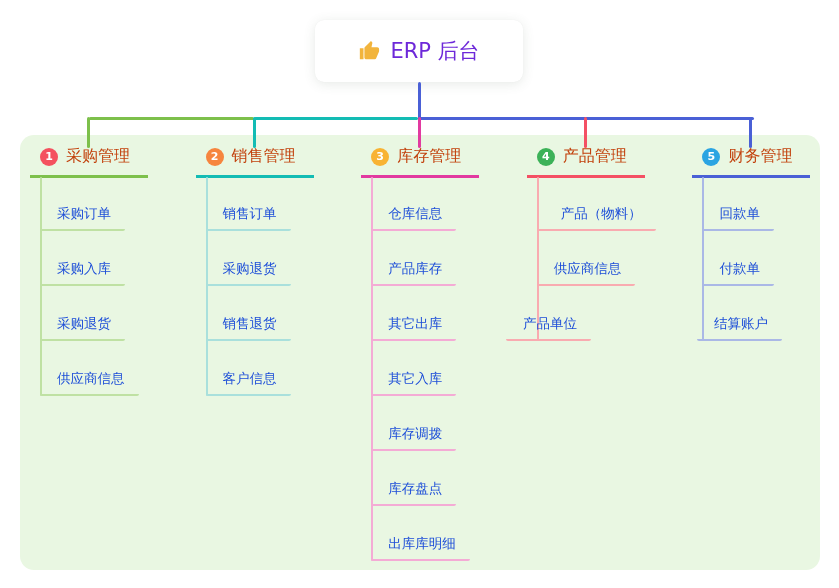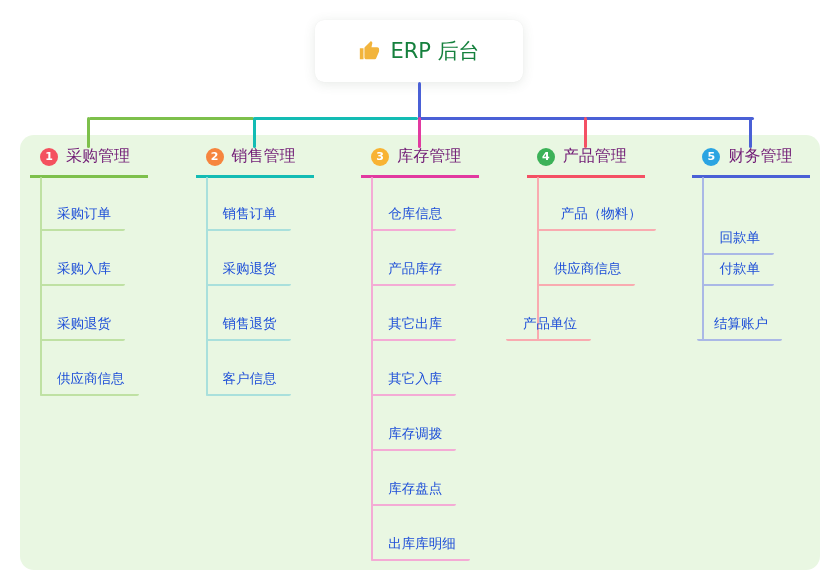--- a/index.html
+++ b/index.html
@@ -7,32 +7,32 @@
   body { font-family:"DejaVu Sans","Liberation Sans",sans-serif; }
   .canvas { position:relative; width:839px; height:588px; background:#ffffff; overflow:hidden; }
 
   .panel { position:absolute; left:20px; top:135px; width:800px; height:435px;
            background:#e9f7e2; border-radius:14px; }
 
   .root-card { position:absolute; left:315px; top:20px; width:208px; height:62px;
                background:#ffffff; border-radius:9px;
                box-shadow:0 2px 12px rgba(70,90,70,.13), 0 0 1px rgba(0,0,0,.06);
                display:flex; align-items:center; justify-content:center; gap:10px;
-               font-size:21px; color:#15803d; cursor:pointer; }
+               font-size:21px; color:#6d28d9; cursor:pointer; }
   .root-card .thumb { display:flex; align-items:center; }
 
   .line { position:absolute; border-radius:2px; }
 
   .branch-title { position:absolute; width:118px; padding:0 0 8px 10px;
                   display:flex; align-items:center; gap:8px;
                   border-bottom:3px solid; cursor:pointer; }
   .branch-title .badge { width:18px; height:18px; border-radius:50%; flex:0 0 18px;
                   color:#fff; font-size:11px; font-weight:bold;
                   display:flex; align-items:center; justify-content:center; }
-  .branch-title .t-label { font-size:16px; font-weight:500; color:#701a75; white-space:nowrap; }
+  .branch-title .t-label { font-size:16px; font-weight:500; color:#c2410c; white-space:nowrap; }
 
   .child-item { position:absolute; padding:0 14px 7px 17px; border-bottom:2.5px solid;
                 font-size:13.5px; line-height:18px; color:#1d4ed8; white-space:nowrap;
                 border-radius:0 0 2px 2px; cursor:pointer; }
 </style>
 </head>
 <body>
 
 <div class="canvas">
 
@@ -95,18 +95,18 @@
       </div>
       <div class="line" style="left: 536.8px; top: 177px; width: 2px; height: 164px; background: rgb(249, 171, 176);"></div>
       <div class="child-item" style="left: 536.8px; top: 203.5px; border-bottom-color: rgb(249, 171, 176); padding-left: 24px;">产品（物料）</div>
       <div class="child-item" style="left: 536.8px; top: 258.5px; border-bottom-color: rgb(249, 171, 176);">供应商信息</div>
       <div class="child-item" style="left: 506px; top: 313.5px; border-bottom-color: rgb(249, 171, 176);">产品单位</div>
       <div class="branch-title" style="left: 692.4px; top: 146px; border-bottom-color: rgb(74, 96, 214);">
         <div class="badge" style="background: rgb(43, 164, 226);">5</div>
         <div class="t-label">财务管理</div>
       </div>
       <div class="line" style="left: 702.4px; top: 177px; width: 2px; height: 164px; background: rgb(170, 184, 230);"></div>
-      <div class="child-item" style="left: 702.4px; top: 203.5px; border-bottom-color: rgb(170, 184, 230); margin-top: 24px;">回款单</div>
+      <div class="child-item" style="left: 702.4px; top: 203.5px; border-bottom-color: rgb(170, 184, 230);">回款单</div>
       <div class="child-item" style="left: 702.4px; top: 258.5px; border-bottom-color: rgb(170, 184, 230);">付款单</div>
       <div class="child-item" style="left: 697px; top: 313.5px; border-bottom-color: rgb(170, 184, 230);">结算账户</div>
     </div>
 
 </div>
 
 </body></html>

